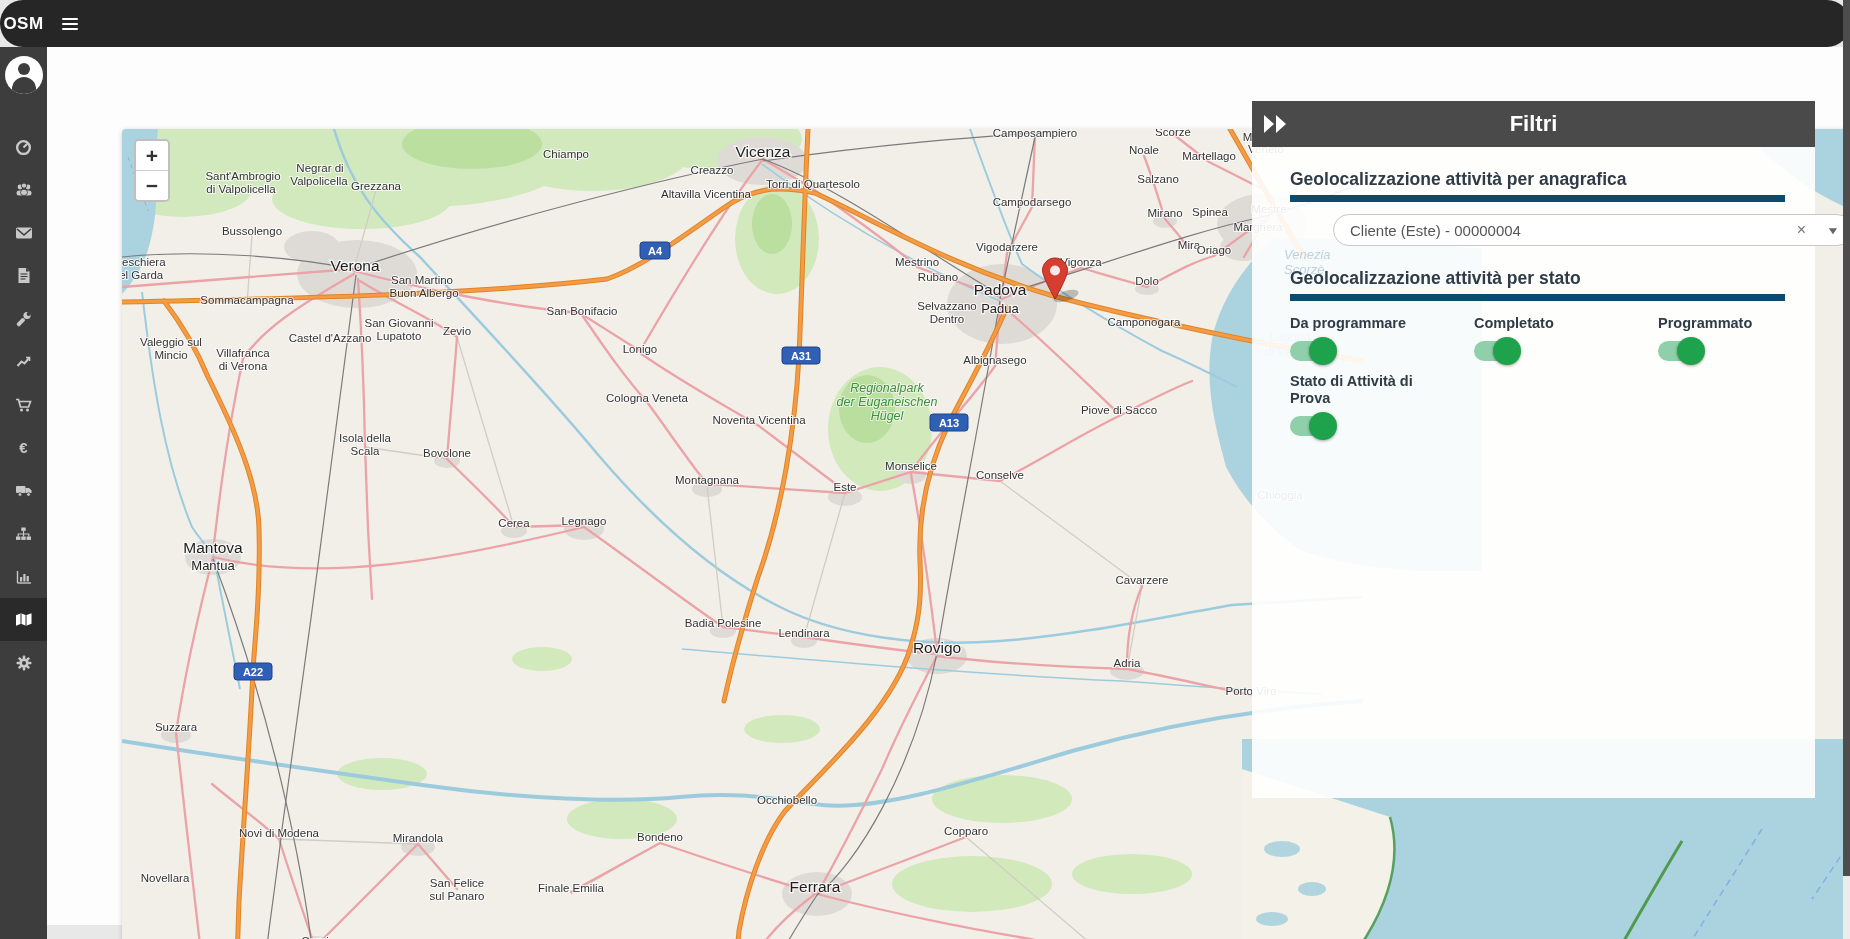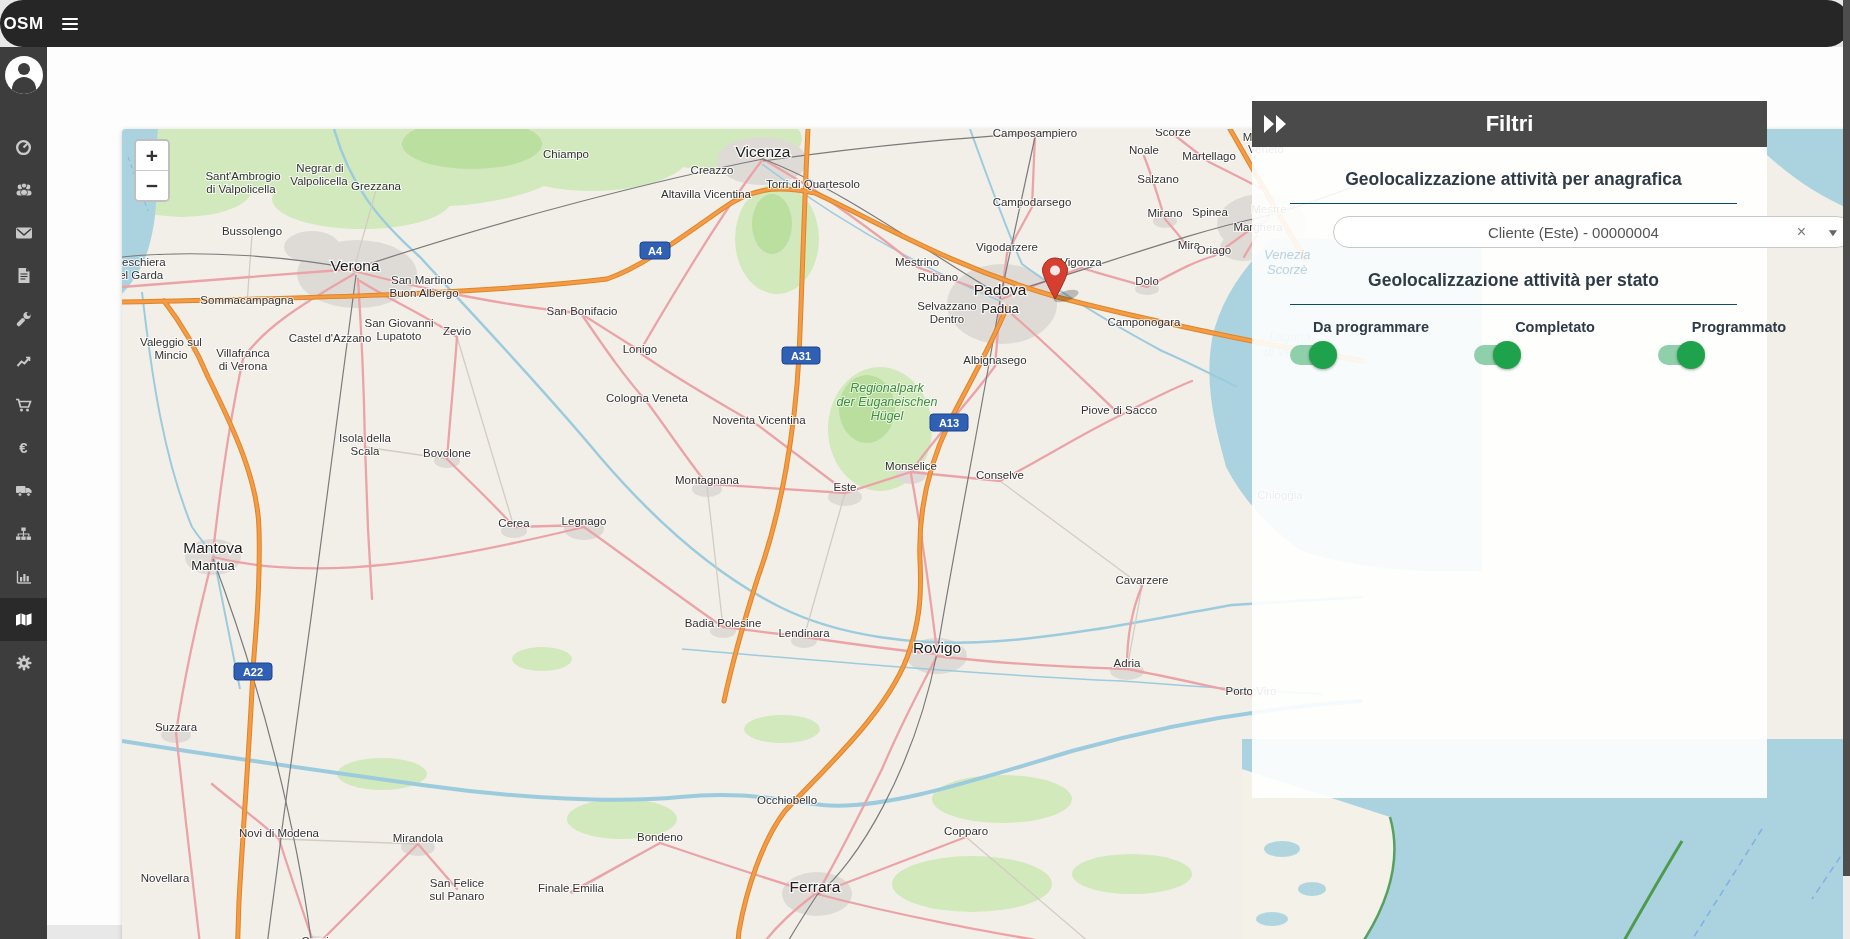--- a/index.html
+++ b/index.html
@@ -26,36 +26,36 @@
   .city{font-size:15.5px;fill:#1e1e1e;text-anchor:middle;paint-order:stroke;stroke:#fff;stroke-width:2.6px;stroke-opacity:.78;}
   .city2{font-size:13px;fill:#1e1e1e;text-anchor:middle;paint-order:stroke;stroke:#fff;stroke-width:2.4px;stroke-opacity:.78;}
   .grn{font-size:12.5px;fill:#3e8f3e;font-style:italic;text-anchor:middle;paint-order:stroke;stroke:#fff;stroke-width:2px;stroke-opacity:.6;}
   .wat{font-size:12.5px;fill:#6d9fc2;font-style:italic;text-anchor:middle;}
   .shield-t{font-size:11px;font-weight:bold;fill:#fff;text-anchor:middle;}
   
   .zoomctl{position:absolute;left:12px;top:10px;width:32px;background:#fff;border:2px solid rgba(0,0,0,.25);border-radius:5px;z-index:20;overflow:hidden;}
   .zbtn{width:32px;height:29px;display:flex;align-items:center;justify-content:center;font-size:21px;font-weight:bold;color:#333;cursor:pointer;background:#fff;}
   .zbtn:first-child{border-bottom:1px solid #ccc;}
   
-  .panel{position:absolute;left:1252px;top:101px;width:515px;z-index:30;text-align:center;}
+  .panel{position:absolute;left:1252px;top:101px;width:563px;z-index:30;}
   .panel-header{height:46px;background:#4a4a4b;position:relative;display:flex;align-items:center;justify-content:center;}
   .panel-title{color:#fff;font-size:22px;font-weight:bold;}
   .chevrons{position:absolute;left:12px;top:14px;cursor:pointer;}
   .panel-body{height:651px;background:rgba(255,255,255,.9);box-sizing:border-box;padding:22px 30px 0 38px;position:relative;}
-  .sect{font-size:17.5px;font-weight:bold;color:#2f3b46;margin:0;padding-bottom:13px;border-bottom:1px solid #0c4a6e;}
+  .sect{font-size:17.5px;font-weight:bold;color:#2f3b46;margin:0;padding-bottom:5px;border-bottom:7px solid #0c4a6e;}
   .sect.second{margin-top:22px;}
   .selectbox{margin-top:12px;width:520px;height:32px;box-sizing:border-box;border:1px solid #c8c8c8;border-radius:16px;background:#fff;display:flex;align-items:center;padding:0 14px 0 16px;color:#555;font-size:15px;cursor:pointer;margin-left:43px;}
   .select-value{flex:1;}
   .clear-x{color:#777;font-size:16px;margin-right:22px;cursor:pointer;}
   .caret{color:#666;font-size:10px;transform:scaleX(1.4);cursor:pointer;}
   .toggle-grid{margin-top:14px;display:grid;grid-template-columns:184px 184px 184px;row-gap:4px;}
   .toggle-label{font-size:14.5px;font-weight:bold;color:#2f3b46;line-height:1.18;margin-bottom:9px;padding-right:22px;}
   .switch{width:46px;height:20px;border-radius:10px;background:#8fcfa9;position:relative;margin:4px 0 8px 0;cursor:pointer;}
   .knob{position:absolute;right:-1px;top:-4px;width:28px;height:28px;border-radius:50%;background:#1fa24c;box-shadow:0 1px 3px rgba(0,0,0,.35);}
-  .ghost-city{position:absolute;left:12px;top:100px;color:rgba(91,141,180,.38);font-style:italic;font-size:13px;line-height:15px;}
+  .ghost-city{position:absolute;left:32px;top:100px;color:rgba(91,141,180,.38);font-style:italic;font-size:13px;line-height:15px;}
   
   .scroll-track{position:absolute;right:0;top:0;width:7px;height:939px;background:#ececec;z-index:60;}
   .scroll-thumb{position:absolute;right:0;top:0;width:7px;height:876px;background:#4d4d4d;cursor:pointer;}
 </style>
 </head>
 <body>
 
 <div class="stage">
 
   <div class="topbar">
@@ -506,20 +506,26 @@
             <div class="switch on">
               <div class="knob"></div>
             </div>
           </div>
           <div>
             <div class="toggle-label">Programmato</div>
             <div class="switch on">
               <div class="knob"></div>
             </div>
           </div>
+          <div>
+            <div class="toggle-label">Stato di Attività di Prova</div>
+            <div class="switch on">
+              <div class="knob"></div>
+            </div>
+          </div>
         </div>
     </div>
   </div>
 
   <div class="scroll-track">
     <div class="scroll-thumb"></div>
   </div>
 
 </div>
 

